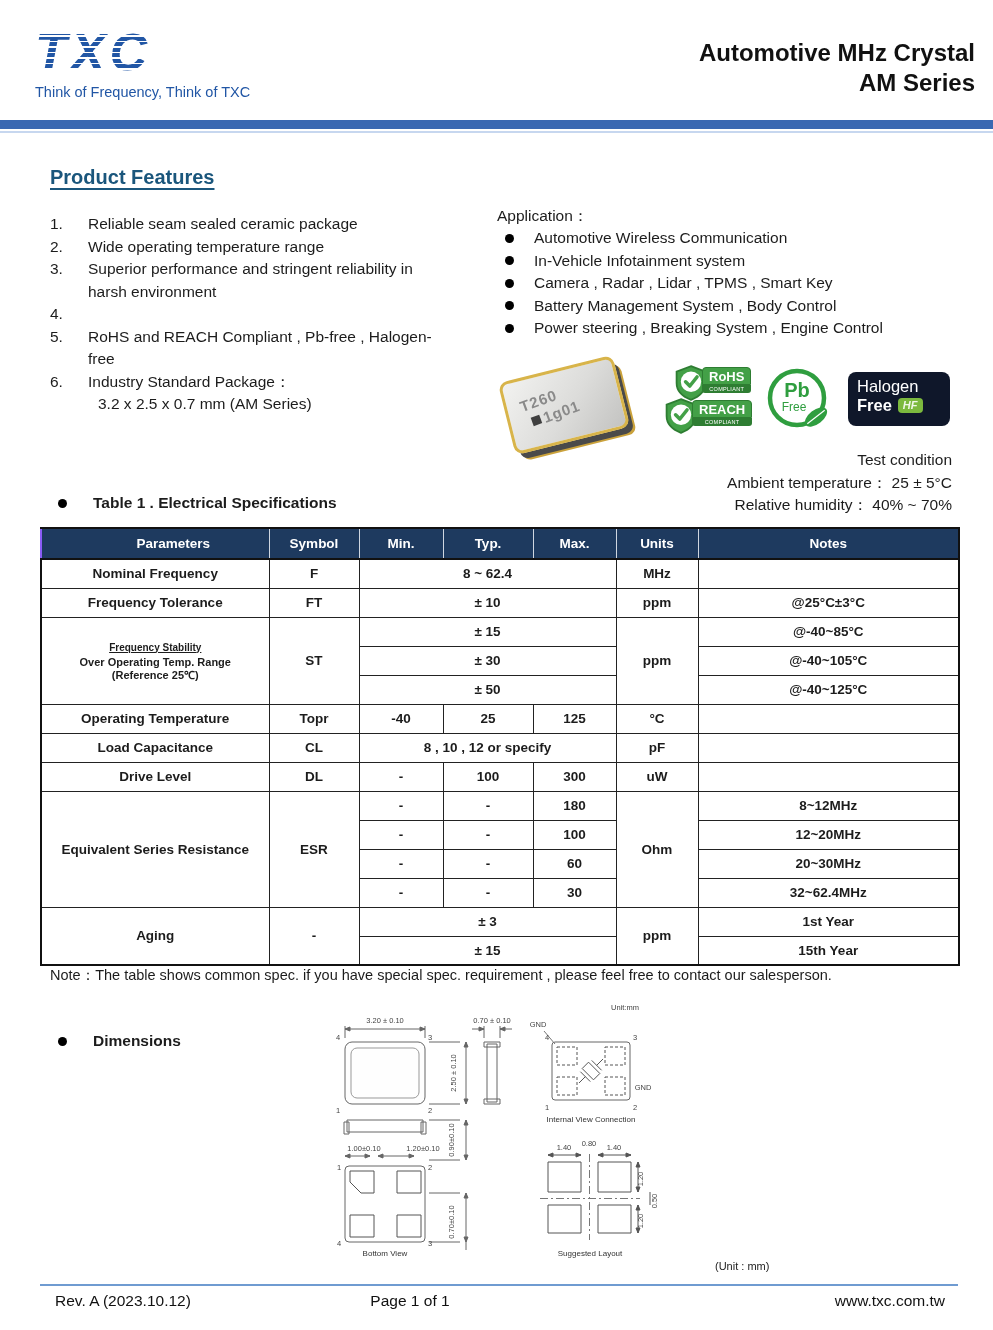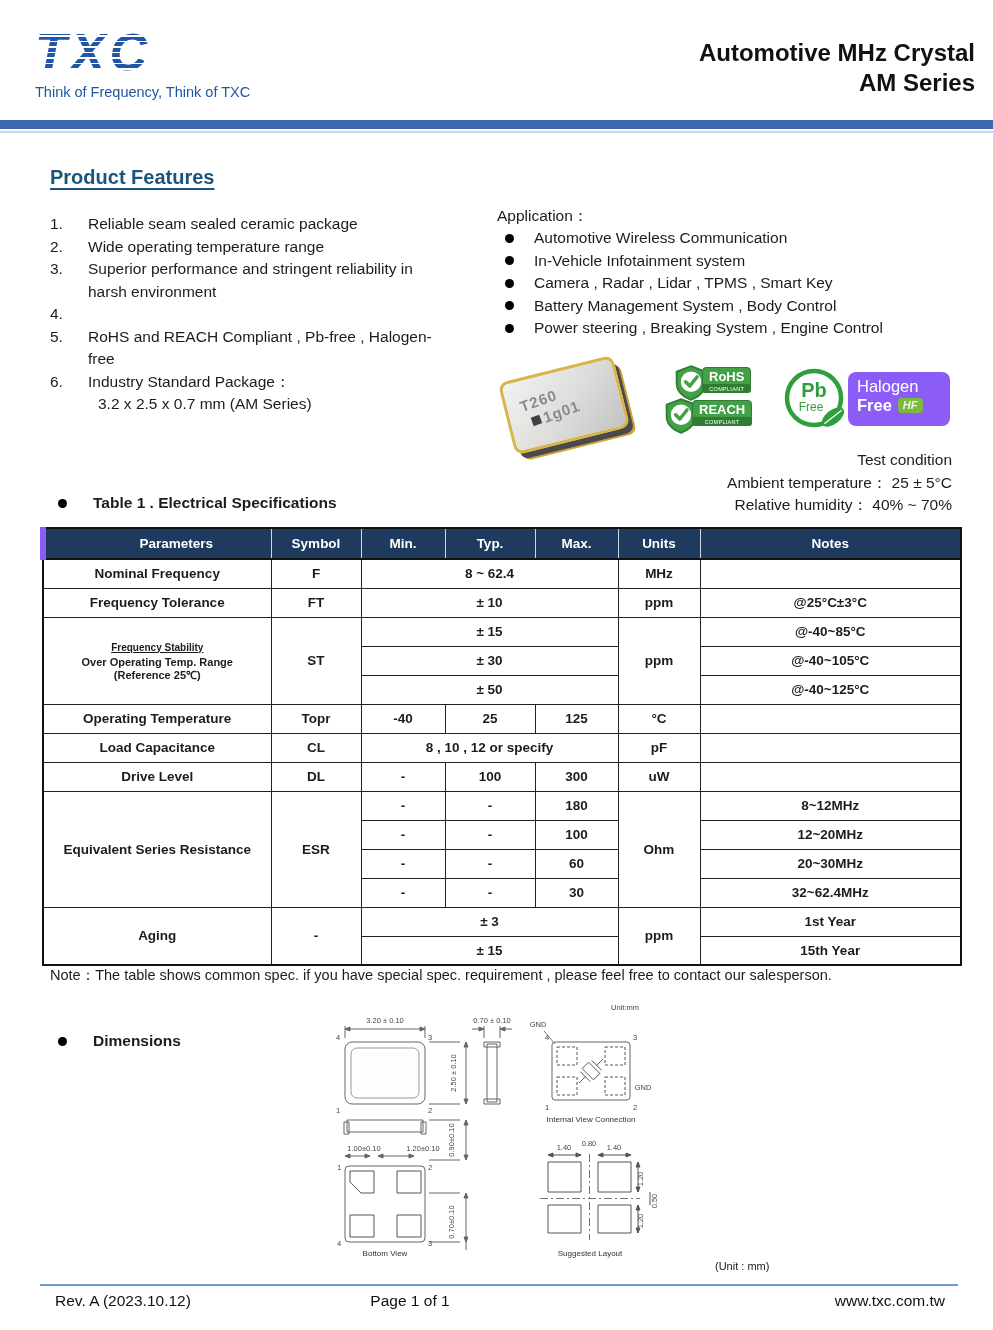--- a/index.html
+++ b/index.html
@@ -43,36 +43,36 @@
   .chip-sq { display:inline-block; width:9px; height:9px; background:#3f3f3f; margin-right:3px; }
 
   
   .badge-rohs-wrap { position:absolute; left:648px; top:365px; width:118px; height:68px; }
   .shield-row { position:absolute; display:flex; align-items:flex-start; }
   .shield-row.rohs { left:26px; top:0;justify-content:center; }
   .shield-row.reach { left:16px; top:33px; }
   .shield-label { margin-left:-6px; margin-top:2px; }
   .sl-top { background:#43a047; color:#fff; font-weight:bold; font-size:13px; padding:1px 6px 0 6px; border-radius:4px 4px 0 0; border:1px solid #2e7d32; line-height:15px; }
   .sl-bot { background:#2e7d32; color:#fff; font-size:5.5px; padding:1px 3px; border-radius:0 0 3px 3px; letter-spacing:.3px; text-align:center; line-height:6px; }
-  .pb-badge { position:absolute; left:780px; top:367px; }
-  .halogen-badge { position:absolute; left:848px; top:372px; width:102px; height:54px; background:#8b5cf6; border-radius:8px; color:#fff; padding:5px 9px; }
+  .pb-badge { position:absolute; left:763px; top:367px; }
+  .halogen-badge { position:absolute; left:848px; top:372px; width:102px; height:54px; background:#0f172a; border-radius:8px; color:#fff; padding:5px 9px; }
   .hal-l1 { font-size:16.5px; line-height:18px; }
   .hal-l2 { display:flex; align-items:center; gap:6px; }
   .hal-free { font-size:16.5px; font-weight:bold; line-height:20px; }
   .hf-chip { background:#7cb93e; border-radius:4px; color:#eef7e6; font-style:italic; font-weight:bold; font-size:11px; padding:1px 5px; line-height:13px; }
 
   
   .test-cond { position:absolute; right:41px; top:449px; text-align:right; font-size:15.5px; line-height:22.5px; }
 
   
   .tbl-title { position:absolute; left:50px; top:494px; display:flex; align-items:center; font-size:15.5px; font-weight:bold; }
   .tbl-title .dot { margin-right:26px; }
   table.spec { position:absolute; left:40px; top:527px; border-collapse:collapse; table-layout:fixed; width:918px; font-size:13.5px; }
   table.spec th { background:#1e3a5f; color:#fff; font-weight:bold; font-size:13.5px; height:31px; border:1px solid #cfd6e0; border-top:2px solid #111; border-bottom:2px solid #111; }
-  table.spec th:first-child { border-left:6px solid #8b5cf6;padding-left:36px; }
+  table.spec th:first-child { border-left:2px solid #8b5cf6;padding-left:36px; }
   table.spec th:last-child { border-right:2px solid #111; }
   table.spec td { border:1px solid #222; height:29px; text-align:center; font-weight:bold; padding:1px 4px; }
   table.spec { border:2px solid #111; }
   td.param { text-align:left; padding-left:9px; }
   td.notes { text-align:left; padding-left:10px; }
   .param-sub { font-size:11px; line-height:13px; }
   .param-main { font-size:10px; line-height:16px;text-decoration:underline; }
 
   
   .note-line { position:absolute; left:50px; top:966px; font-size:14.5px; }

